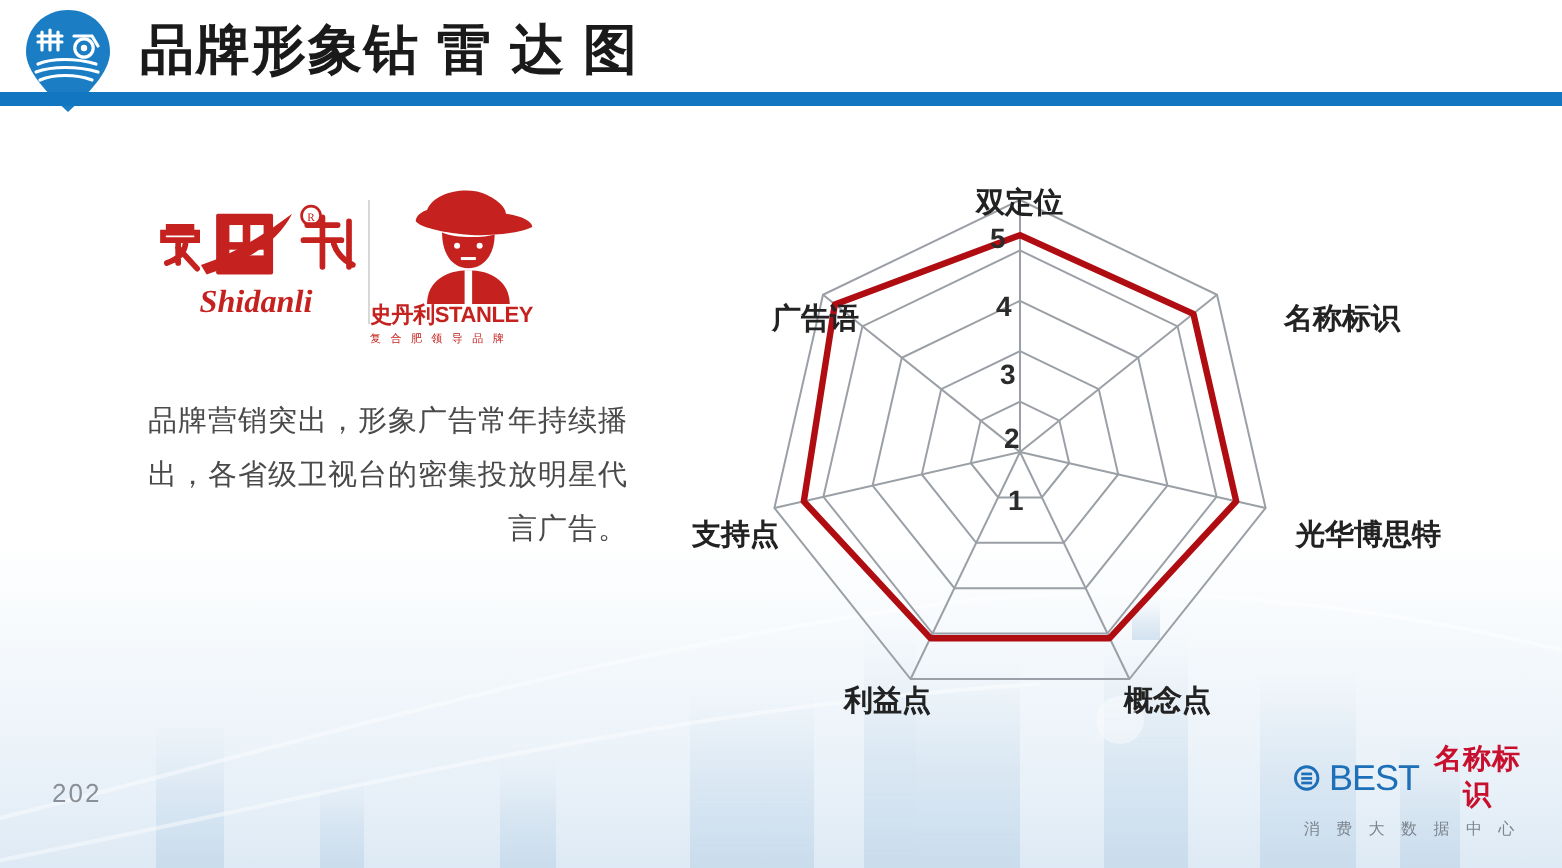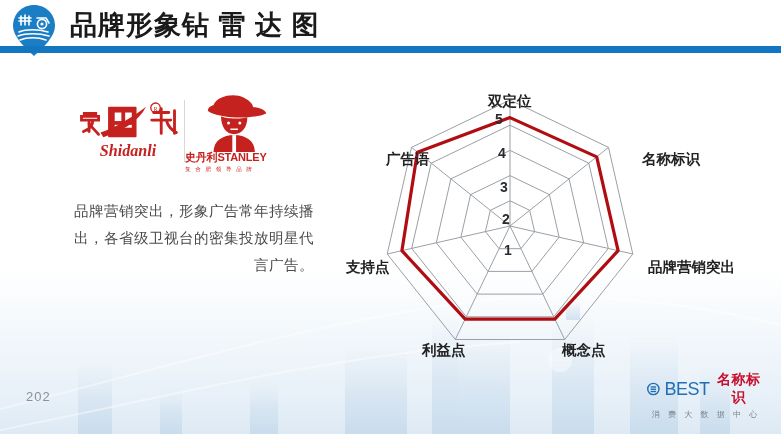--- a/index.html
+++ b/index.html
@@ -278,21 +278,21 @@
           <line x1="180" y1="148" x2="234.7" y2="261.5" stroke="#9aa0a6"></line>
           <line x1="180" y1="148" x2="125.3" y2="261.5" stroke="#9aa0a6"></line>
           <line x1="180" y1="148" x2="57.2" y2="176.0" stroke="#9aa0a6"></line>
           <line x1="180" y1="148" x2="81.5" y2="69.4" stroke="#9aa0a6"></line>
         </g>
       <polygon id="radar-series" fill="none" stroke="#b00d12" stroke-width="3.2" stroke-linejoin="round" points="180.0,39.6 266.7,78.9 288.1,172.7 224.8,241.1 135.2,241.1 71.9,172.7 87.4,74.2"></polygon>
     </svg>
 
     <div class="axis-label" style="left:158px; top:14px;">双定位</div>
     <div class="axis-label" style="left:312px; top:72px;">名称标识</div>
-    <div class="axis-label" style="left:318px; top:180px;">品牌营销突出</div>
+    <div class="axis-label" style="left:318px; top:180px;">光华博思特</div>
     <div class="axis-label" style="left:232px; top:263px;">概念点</div>
     <div class="axis-label" style="left:92px; top:263px;">利益点</div>
     <div class="axis-label" style="left:16px; top:180px;">支持点</div>
     <div class="axis-label" style="left:40px; top:72px;margin-left:16px;">广告语</div>
 
     <div class="tick-label" style="left:165px; top:33px;">5</div>
     <div class="tick-label" style="left:168px; top:67px;">4</div>
     <div class="tick-label" style="left:170px; top:101px;">3</div>
     <div class="tick-label" style="left:172px; top:133px;">2</div>
     <div class="tick-label" style="left:174px; top:164px;">1</div>

